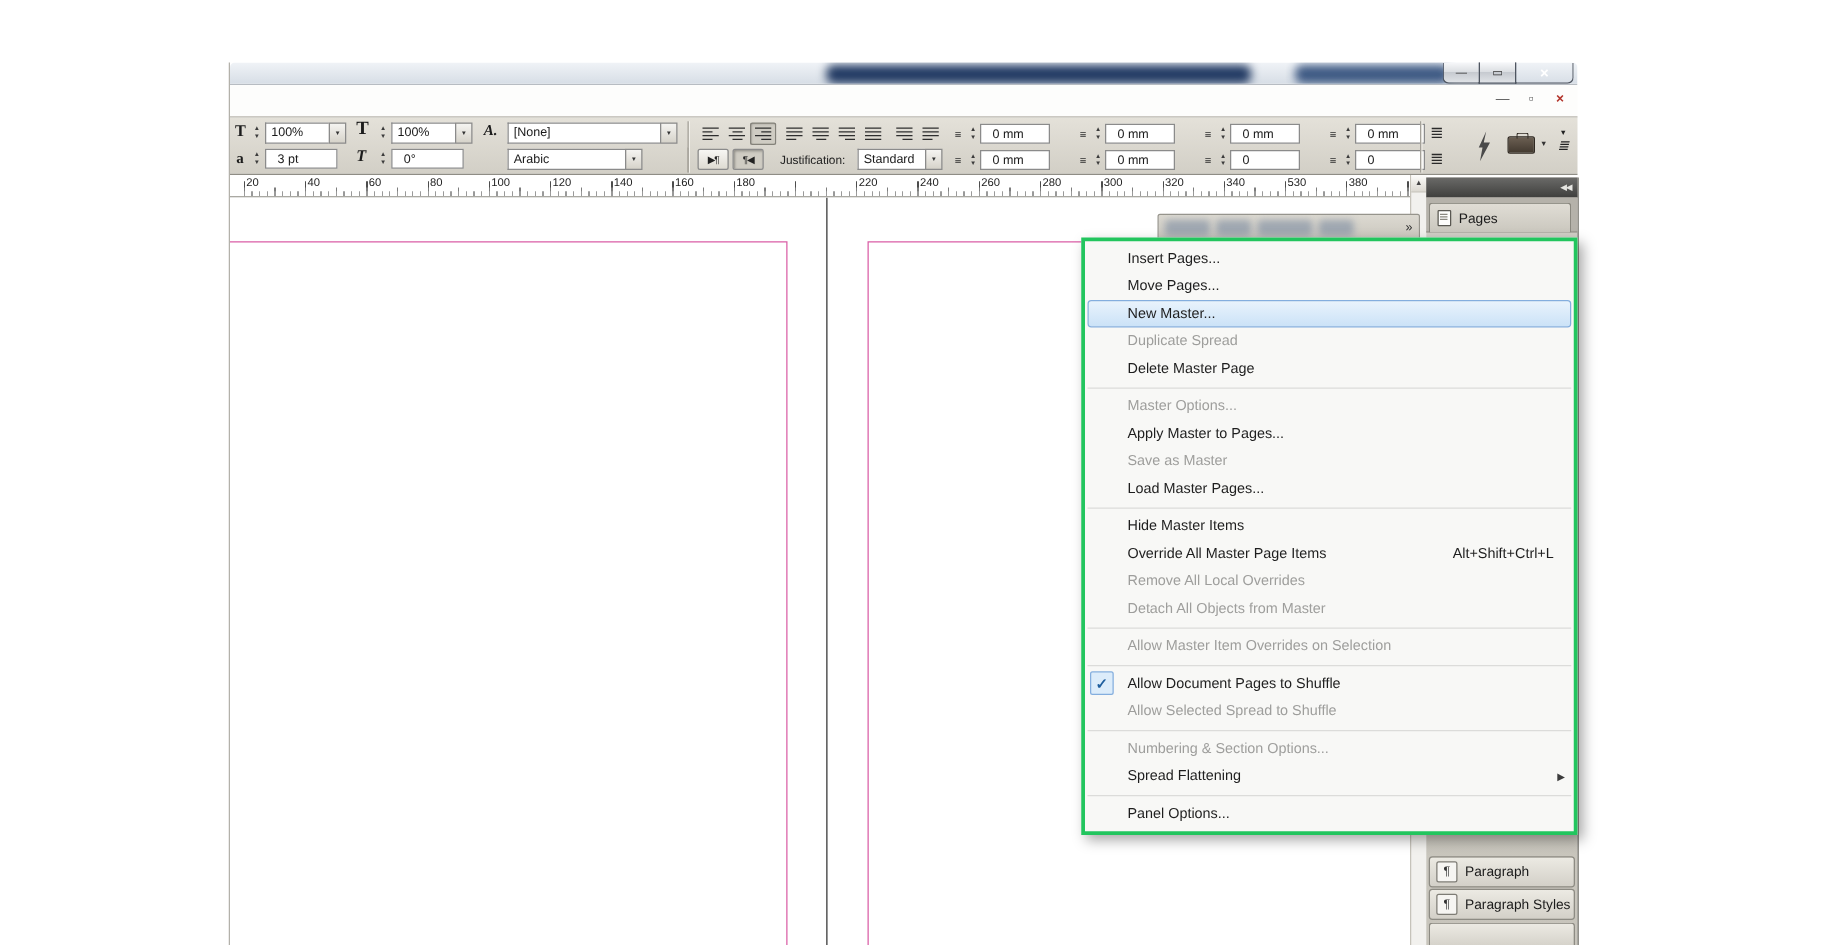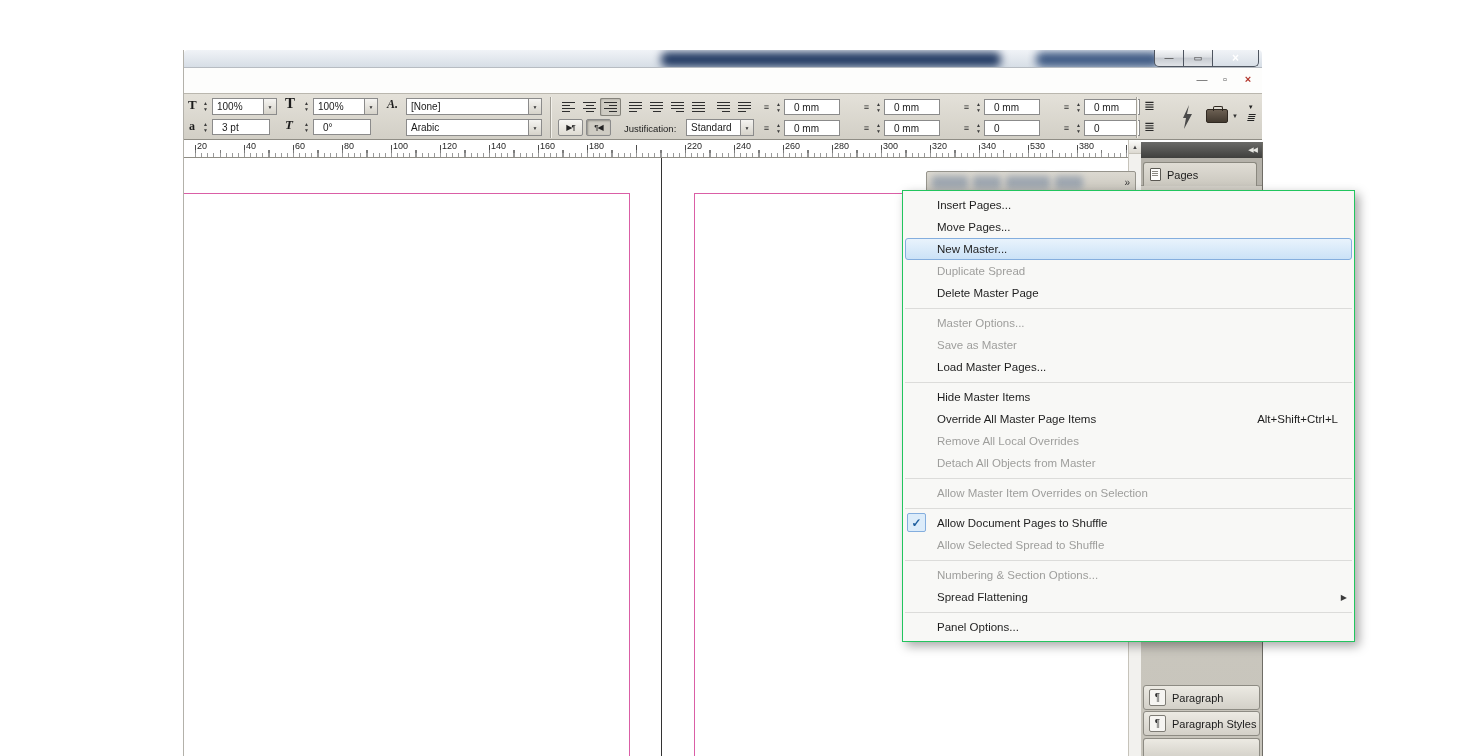--- a/index.html
+++ b/index.html
@@ -135,22 +135,22 @@
     border:1px solid #8d8b83;border-bottom:none;border-radius:3px 3px 0 0;}
 
   
   .float-bar{position:absolute;left:742px;top:121px;width:210px;height:22px;z-index:5;
     background:linear-gradient(#dcd9d1,#c9c6bd);border:1px solid #96948c;border-radius:2px;
     display:flex;align-items:center;gap:5px;padding:0 5px;}
   .blur-chip{height:13px;border-radius:3px;background:#8d99a9;filter:blur(3px);opacity:.75;}
   .overflow-glyph{margin-left:auto;font-size:10px;color:#333;}
 
   
-  .context-menu{position:absolute;left:902px;top:190px;width:453px;z-index:10;
-    background:#f8f8f6;border:1px solid #22c55e;box-shadow:4px 4px 10px rgba(0,0,0,.35);
+  .context-menu{position:absolute;left:865px;top:190px;width:397px;z-index:10;
+    background:#f8f8f6;border:3px solid #22c55e;box-shadow:4px 4px 10px rgba(0,0,0,.35);
     padding:3px 0;font-size:11.5px;color:#1e1e1e;}
   .menu-item{position:relative;height:22px;display:flex;align-items:center;
     padding:0 16px 0 34px;white-space:nowrap;}
   .menu-item.disabled{color:#9e9e9c;}
   .menu-item.highlighted{height:22px;margin:0 2px;padding:0 14px 0 31px;border-radius:3px;
     border:1px solid var(--menu-highlight-border,#84aede);
     background:linear-gradient(#e9f3fc,var(--menu-highlight-fill,#cbe2f7));}
   .shortcut{margin-left:auto;}
   .subarrow{position:absolute;right:7px;top:7px;font-size:8px;color:#3c3c3c;}
   .check{position:absolute;left:4px;top:1px;width:19px;height:19px;border-radius:2px;
@@ -326,21 +326,21 @@
           <i>▲</i>
           <i>▼</i>
         </span>
       <span class="fbox abs" style="left:28px;top:25px;width:58px">3 pt</span>
       <span class="cpg it" style="left:101px;top:23px;font-size:13px">T</span>
       <span class="stepper abs" style="left:118px;top:25px">
           <i>▲</i>
           <i>▼</i>
         </span>
       <span class="fbox abs" style="left:129px;top:25px;width:58px">0°</span>
-      <div class="combo" style="left:222px;top:25px;width:136px">
+      <div class="combo" style="left:222px;top:25px;width:108px">
         <span class="cval">Arabic</span>
         <span class="cbtn">▼</span>
       </div>
       <span class="vsep" style="left:366px;top:24px;height:20px"></span>
       <span class="dirbtn" id="dir-ltr" style="left:374px;top:25px">▶¶</span>
       <span class="dirbtn selected" id="dir-rtl" style="left:402px;top:25px">¶◀</span>
       <span class="jlabel" style="left:440px;top:29px">Justification:</span>
       <div class="combo" style="left:502px;top:25px;width:68px">
         <span class="cval">Standard</span>
         <span class="cbtn">▼</span>
@@ -476,20 +476,23 @@
       <div class="menu-item disabled">
         <span class="mlabel">Duplicate Spread</span>
       </div>
       <div class="menu-item">
         <span class="mlabel">Delete Master Page</span>
       </div>
       <div class="menu-sep"></div>
       <div class="menu-item disabled">
         <span class="mlabel">Master Options...</span>
       </div>
+      <div class="menu-item">
+        <span class="mlabel">Apply Master to Pages...</span>
+      </div>
       <div class="menu-item disabled">
         <span class="mlabel">Save as Master</span>
       </div>
       <div class="menu-item">
         <span class="mlabel">Load Master Pages...</span>
       </div>
       <div class="menu-sep"></div>
       <div class="menu-item">
         <span class="mlabel">Hide Master Items</span>
       </div>

